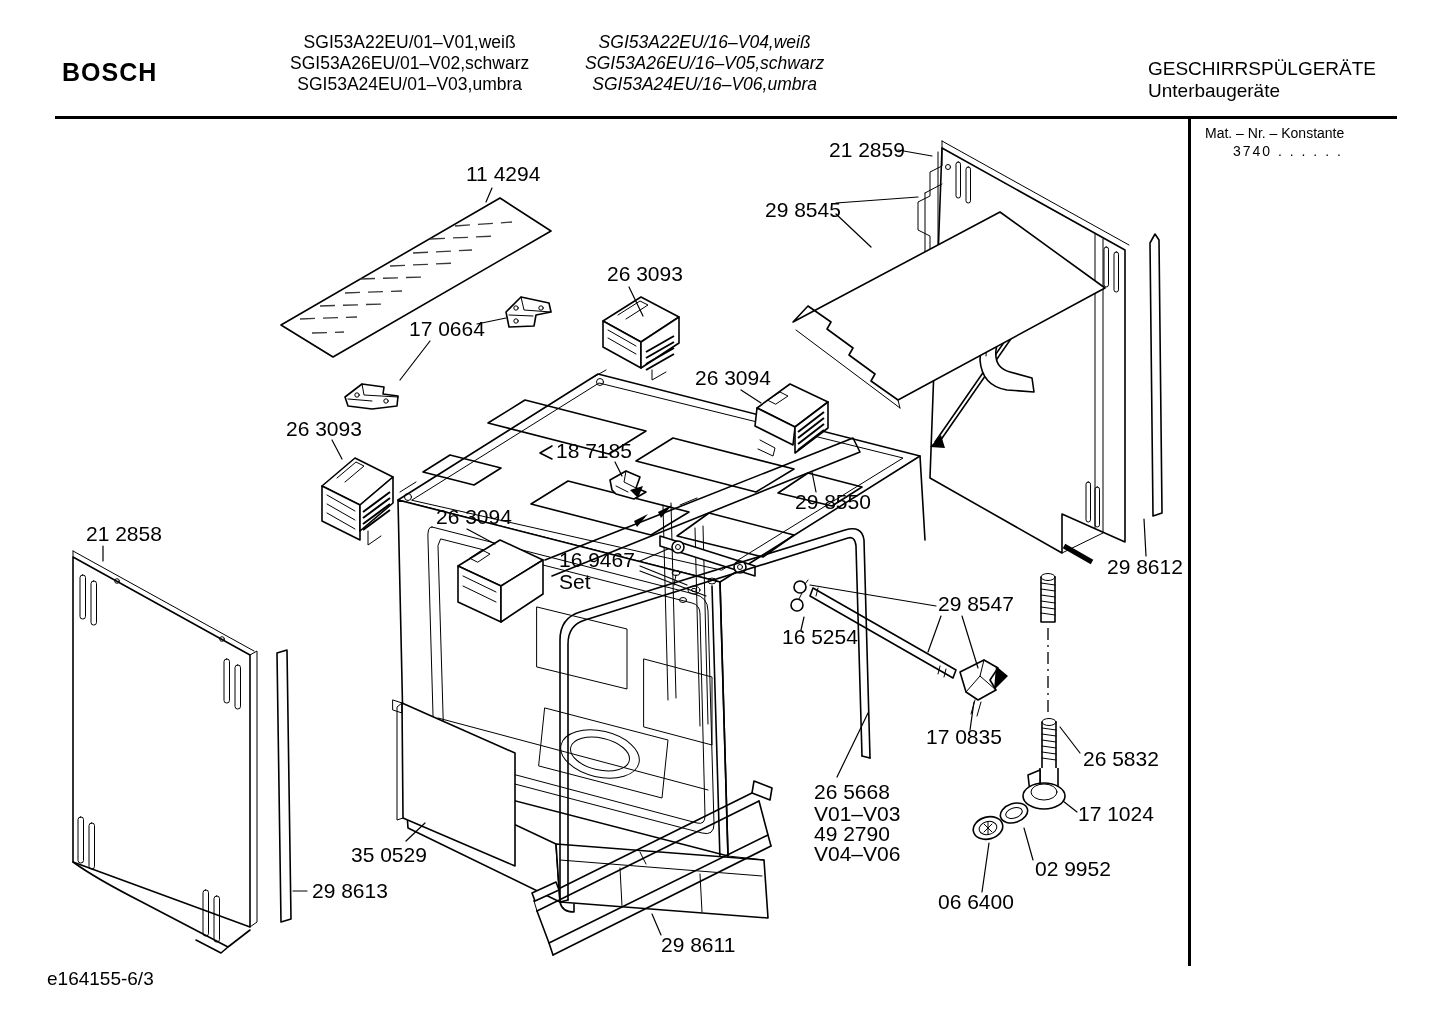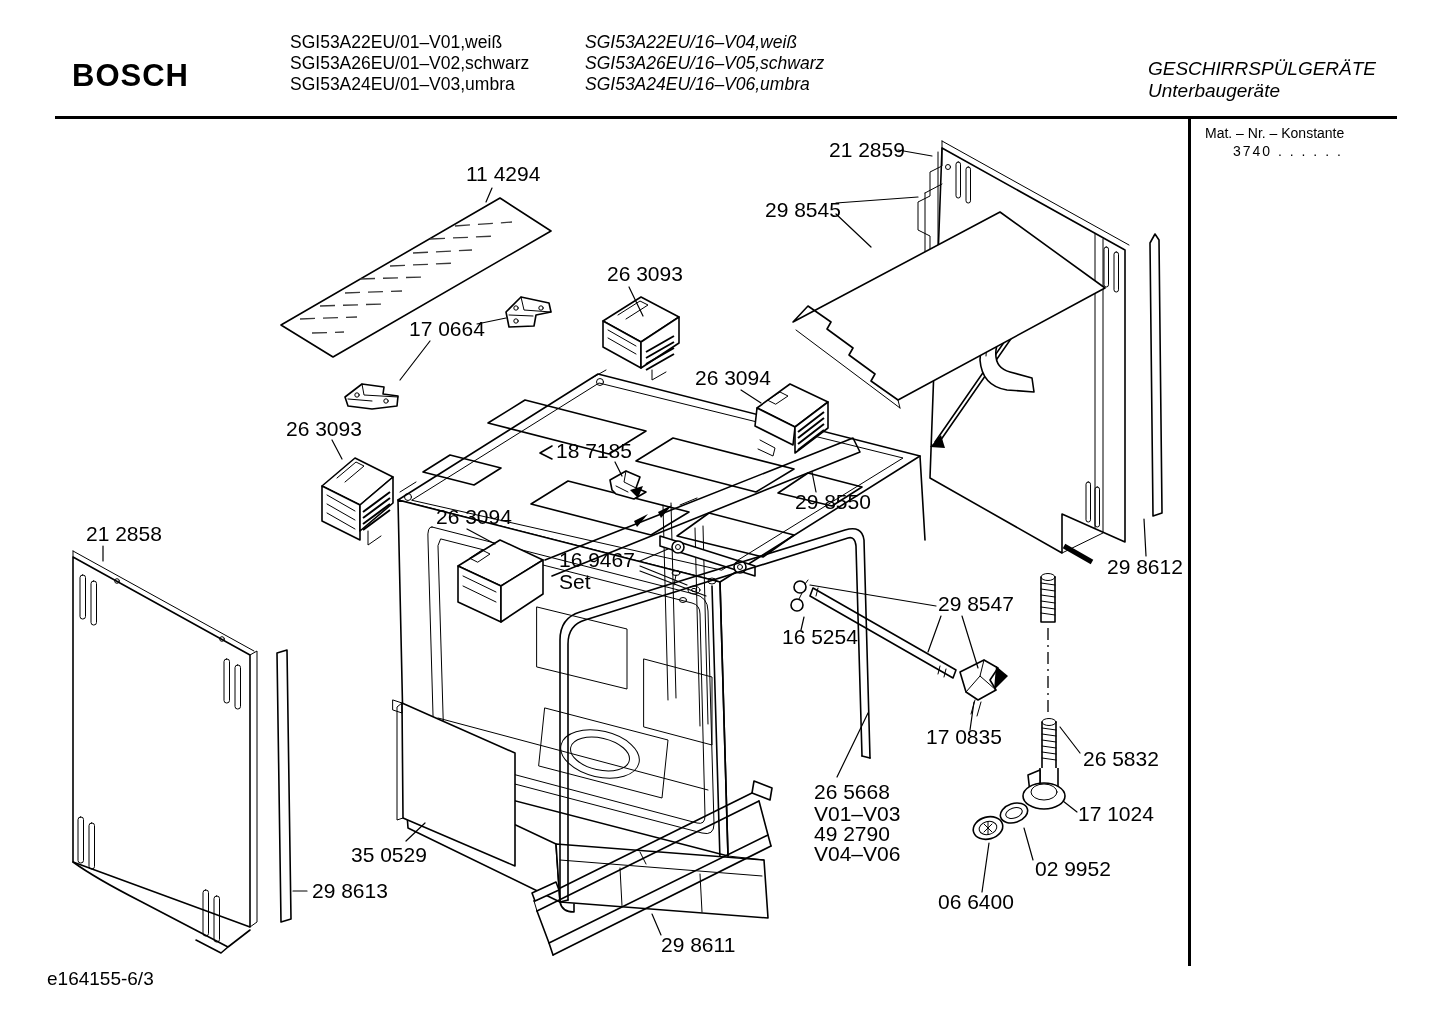--- a/index.html
+++ b/index.html
@@ -1,23 +1,23 @@
 <!DOCTYPE html>
 <html><head>
 <meta charset="utf-8">
 <style>
   html,body{margin:0;padding:0;background:#e8e8e8;}
   #page{position:relative;width:1442px;height:1019px;background:#ffffff;overflow:hidden;
         font-family:"Liberation Sans",sans-serif;color:#000;}
   .abs{position:absolute;}
-  #brand{left:62px;top:58px;font-size:31px;font-weight:800;letter-spacing:1px;margin-left:10px;}
-  .models{top:32px;font-size:17.5px;line-height:21px;white-space:pre-line;}
+  #brand{left:62px;top:58px;font-size:25px;font-weight:800;letter-spacing:1px;}
+  .models{top:32px;font-size:17.5px;line-height:21px;white-space:pre-line;text-align:center;}
   #models-left{left:290px;}
   #models-right{left:585px;font-style:italic;}
-  #category{left:1148px;top:58px;font-size:19px;line-height:22px;white-space:pre-line;font-style:italic;}
+  #category{left:1148px;top:58px;font-size:19px;line-height:22px;white-space:pre-line;}
   #hrule{left:55px;top:116px;width:1342px;height:3px;background:#000;}
   #vrule{left:1188px;top:116px;width:3px;height:850px;background:#000;}
   #matnr-label{left:1205px;top:125px;font-size:14px;}
   #matnr-value{left:1233px;top:143px;font-size:14px;letter-spacing:2px;}
   #docid{left:47px;top:968px;font-size:19px;}
   svg text{font-family:"Liberation Sans",sans-serif;font-size:21px;fill:#000;}
   .ln{fill:none;stroke:#000;stroke-width:1.6;stroke-linecap:round;stroke-linejoin:round;}
   .fw{fill:#fff;stroke:#000;stroke-width:1.6;stroke-linejoin:round;}
   .thin{fill:none;stroke:#000;stroke-width:1;stroke-linecap:round;}
   .leader{fill:none;stroke:#000;stroke-width:1.2;stroke-linecap:round;}

